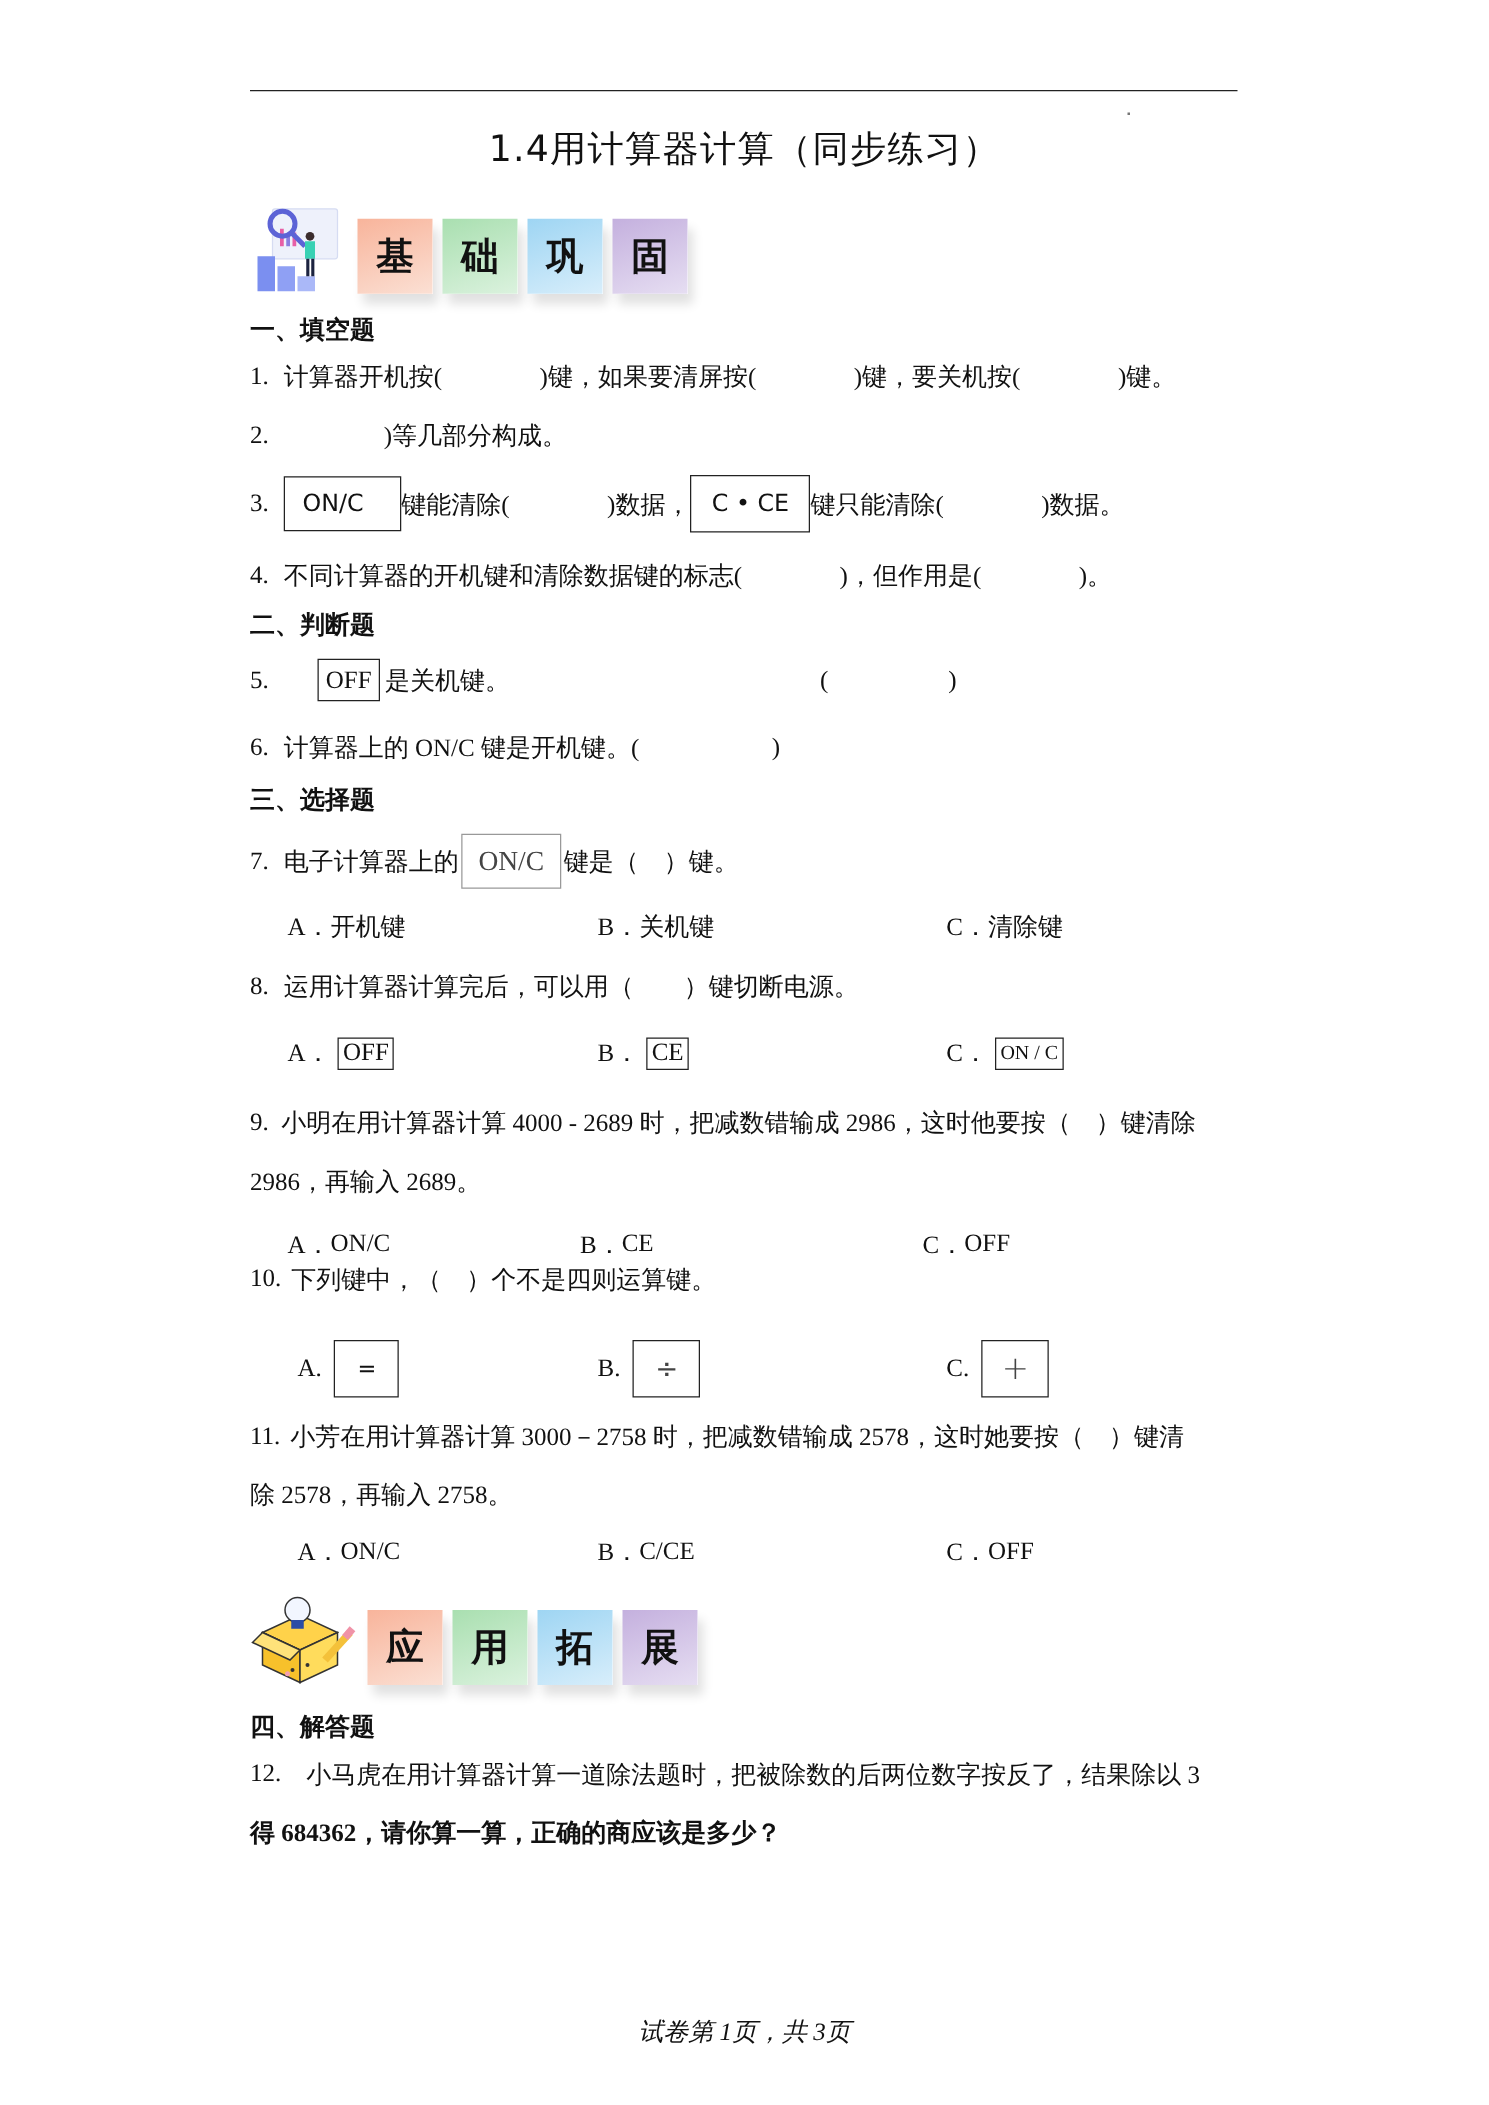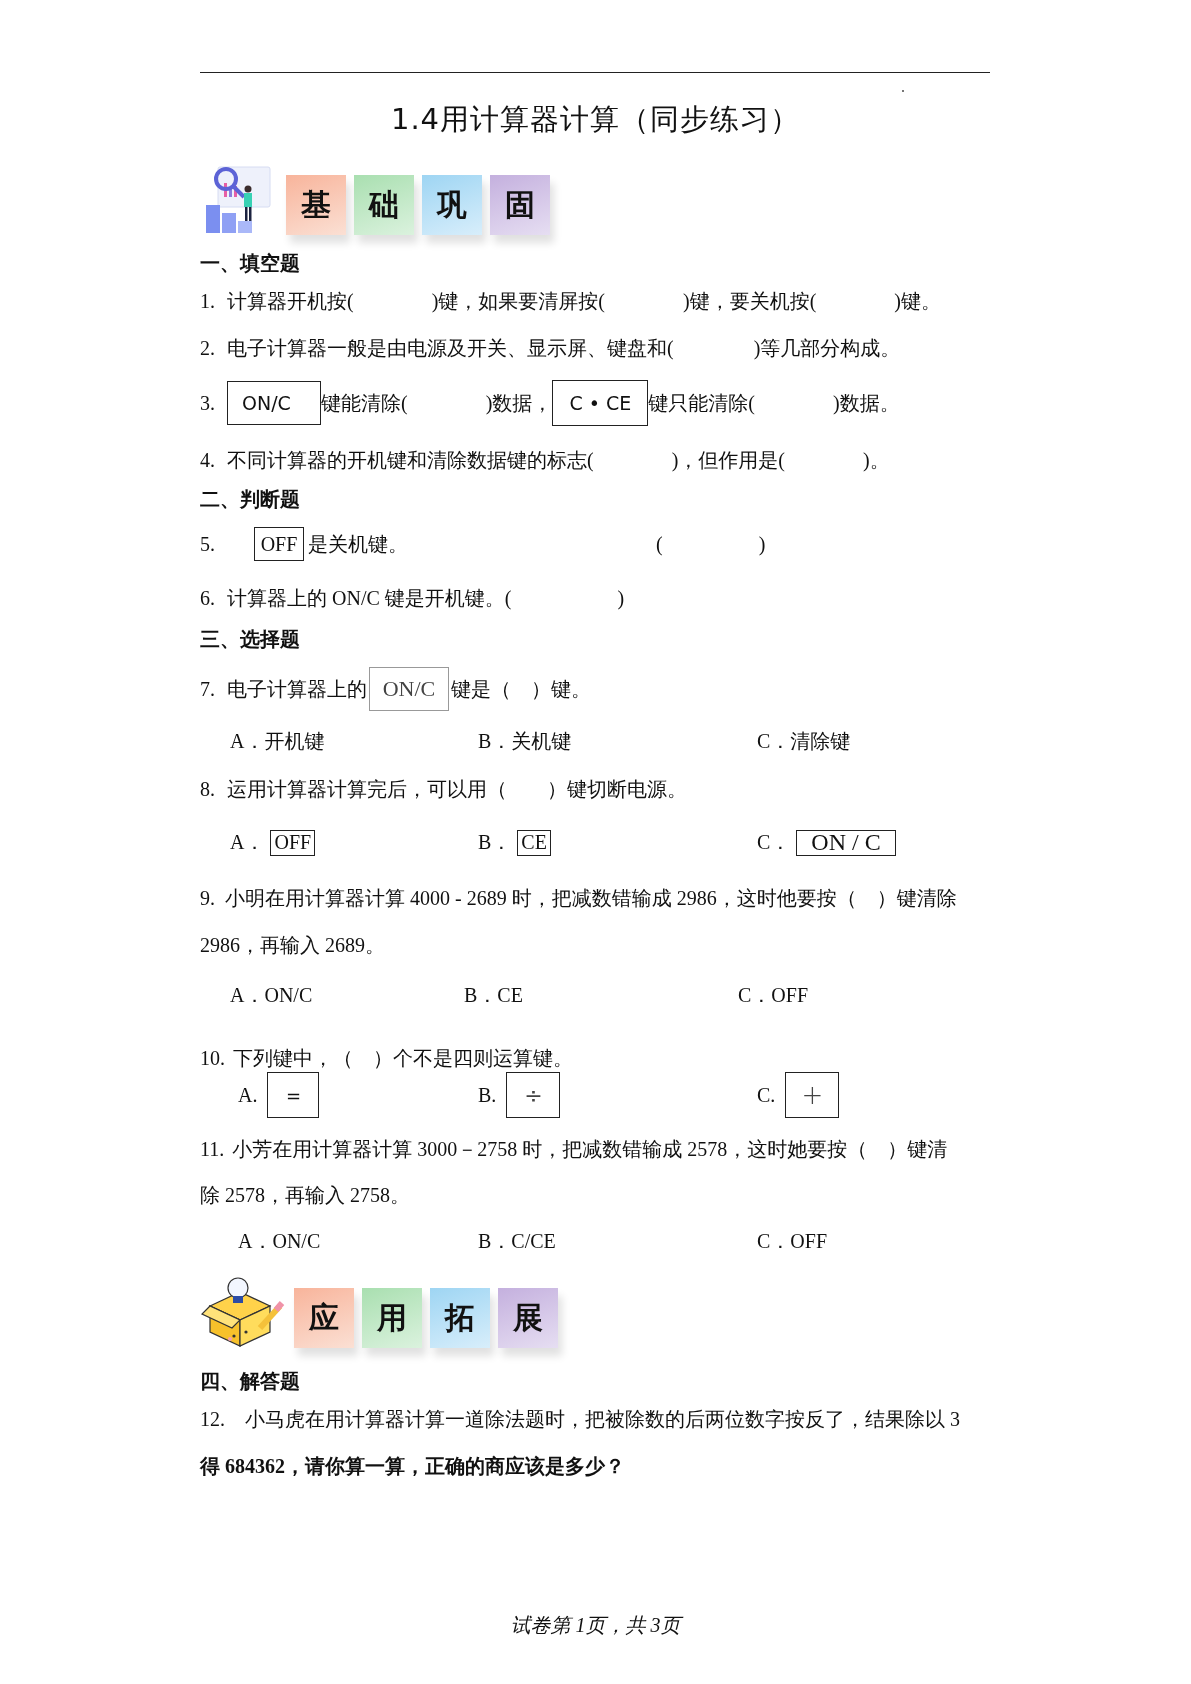--- a/index.html
+++ b/index.html
@@ -84,21 +84,20 @@
     <span class="gap" style="width:78px;"></span>
     <span>)键，如果要清屏按(</span>
     <span class="gap" style="width:78px;"></span>
     <span>)键，要关机按(</span>
     <span class="gap" style="width:78px;"></span>
     <span>)键。</span>
   </div>
 
   <div class="line" style="top:335px;">
     <span style="margin-right:12px;">2.</span>
-    <span>电子计算器一般是由电源及开关、显示屏、键盘和(</span>
     <span class="gap" style="width:80px;"></span>
     <span>)等几部分构成。</span>
   </div>
 
   <div class="line" style="top:380px;">
     <span style="margin-right:12px;">3.</span>
     <span class="keybox" style="width:94px;height:44px;font-size:19px;justify-content:flex-start;padding-left:14px;box-sizing:border-box;">ON/C</span>
     <span>键能清除(</span>
     <span class="gap" style="width:78px;"></span>
     <span>)数据，</span>
@@ -164,42 +163,42 @@
   <div class="opt" style="left:230px;top:829px;">
     <span style="margin-right:6px;">A．</span>
     <span class="keybox" style="padding:0 3px;height:24px;font-size:20px;font-family:'Liberation Serif',serif;">OFF</span>
   </div>
   <div class="opt" style="left:478px;top:829px;">
     <span style="margin-right:6px;">B．</span>
     <span class="keybox" style="padding:0 3px;height:24px;font-size:20px;font-family:'Liberation Serif',serif;">CE</span>
   </div>
   <div class="opt" style="left:757px;top:829px;">
     <span style="margin-right:6px;">C．</span>
-    <span class="keybox" style="padding:0 14px;height:24px;font-size:24px;font-family:'Liberation Serif',serif;">ON / C</span>
+    <span class="keybox" style="padding:0 3px;height:24px;font-size:16px;font-family:'Liberation Serif',serif;">ON / C</span>
   </div>
 
   <div class="line" style="top:885px;">
     <span style="margin-right:10px;">9.</span>
     <span>小明在用计算器计算 4000 - 2689 时，把减数错输成 2986，这时他要按（　）键清除</span>
   </div>
   <div class="line" style="top:932px;">2986，再输入 2689。</div>
   <div class="opt" style="left:230px;top:982px;">
     <span>A．</span>
     <span>ON/C</span>
   </div>
   <div class="opt" style="left:464px;top:982px;">
     <span>B．</span>
     <span>CE</span>
   </div>
   <div class="opt" style="left:738px;top:982px;">
     <span>C．</span>
     <span>OFF</span>
   </div>
 
-  <div class="line" style="top:1045px;">
+  <div class="line" style="top:1010px;">
     <span style="margin-right:8px;">10.</span>
     <span>下列键中，（　）个不是四则运算键。</span>
   </div>
   <div class="opt" style="left:238px;top:1072px;">
     <span style="margin-right:10px;">A.</span>
     <span class="keybox" style="width:50px;height:44px;font-size:18px;">=</span>
   </div>
   <div class="opt" style="left:478px;top:1072px;">
     <span style="margin-right:10px;">B.</span>
     <span class="keybox" style="width:52px;height:44px;font-size:22px;color:#444;">÷</span>

